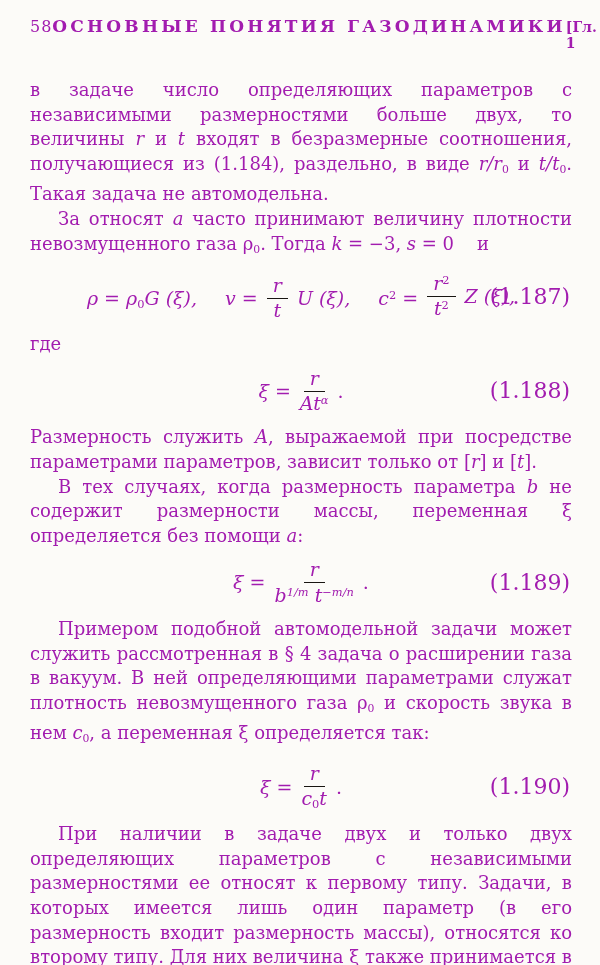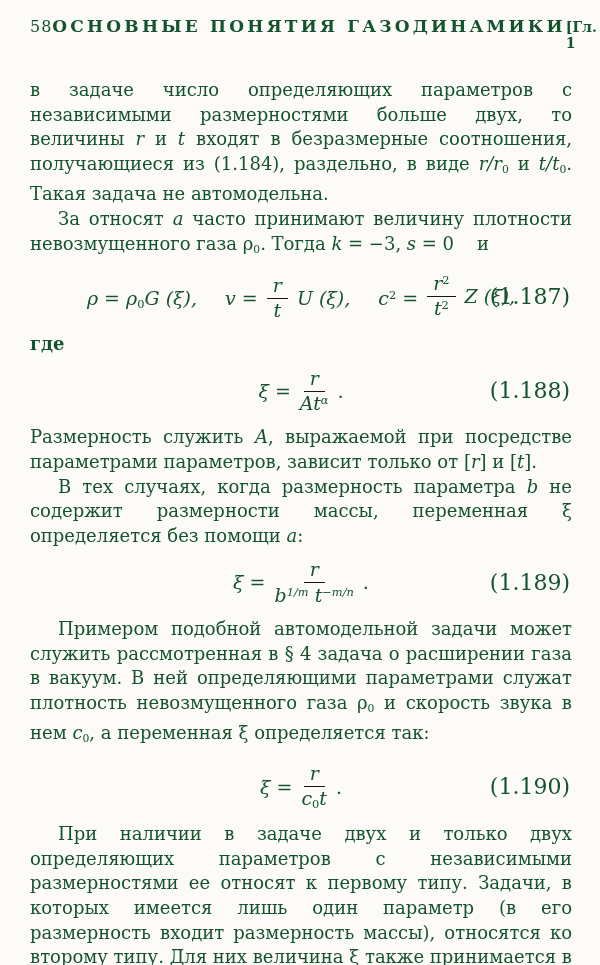--- a/index.html
+++ b/index.html
@@ -6,21 +6,21 @@
   body{
     width:600px;height:965px;
     background:#e9e7e2;
     font-family:"DejaVu Serif","Liberation Serif",serif;
   }
   .page{
     position:relative;
     width:600px;height:965px;
     box-sizing:border-box;
     background:#fcfbf8;
-    color:#14532d;
+    color:#a21caf;
     padding:16px 28px 0 30px;
     overflow:hidden;
   }
   
   .runhead{
     display:flex;align-items:baseline;
     font-size:15px;
   }
   .pageno{width:64px;font-size:16px;letter-spacing:1px;}
   .runtitle{
@@ -57,21 +57,21 @@
   }
   .grp{display:inline-flex;align-items:center;margin:0 11px;gap:7px;}
   .frac{
     display:inline-flex;flex-direction:column;align-items:center;
     vertical-align:middle;
     line-height:1.12;
     margin:0 2px;
   }
   .fnum{border-bottom:1.4px solid #181511;padding:0 6px 1.5px;display:inline-block;text-align:center;}
   .fden{padding-top:1.5px;display:inline-block;text-align:center;}
-  .where{margin-top:8px;font-weight:bold;}
+  .where{margin-top:8px;}
 </style>
 </head>
 <body>
 
 <div class="page">
 
   <div class="runhead">
     <span class="pageno">58</span>
     <span class="runtitle">ОСНОВНЫЕ ПОНЯТИЯ ГАЗОДИНАМИКИ</span>
     <span class="chap">[Гл. 1</span>

